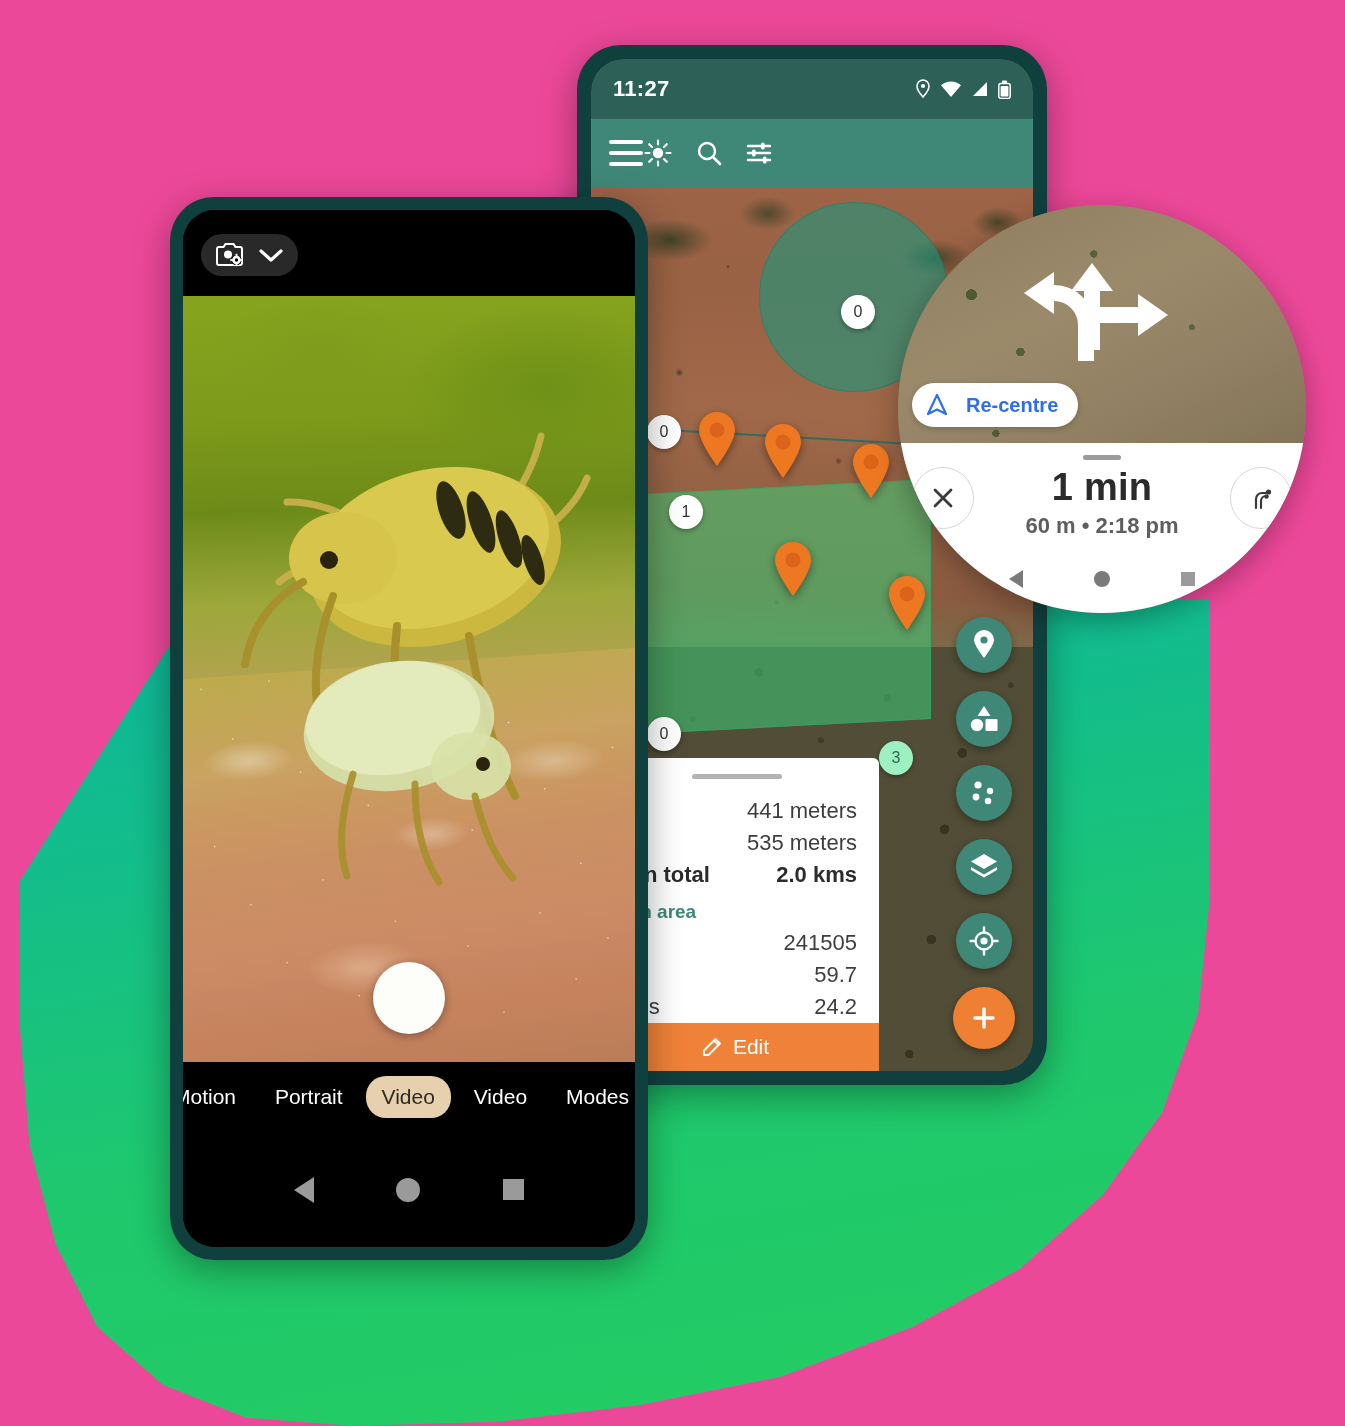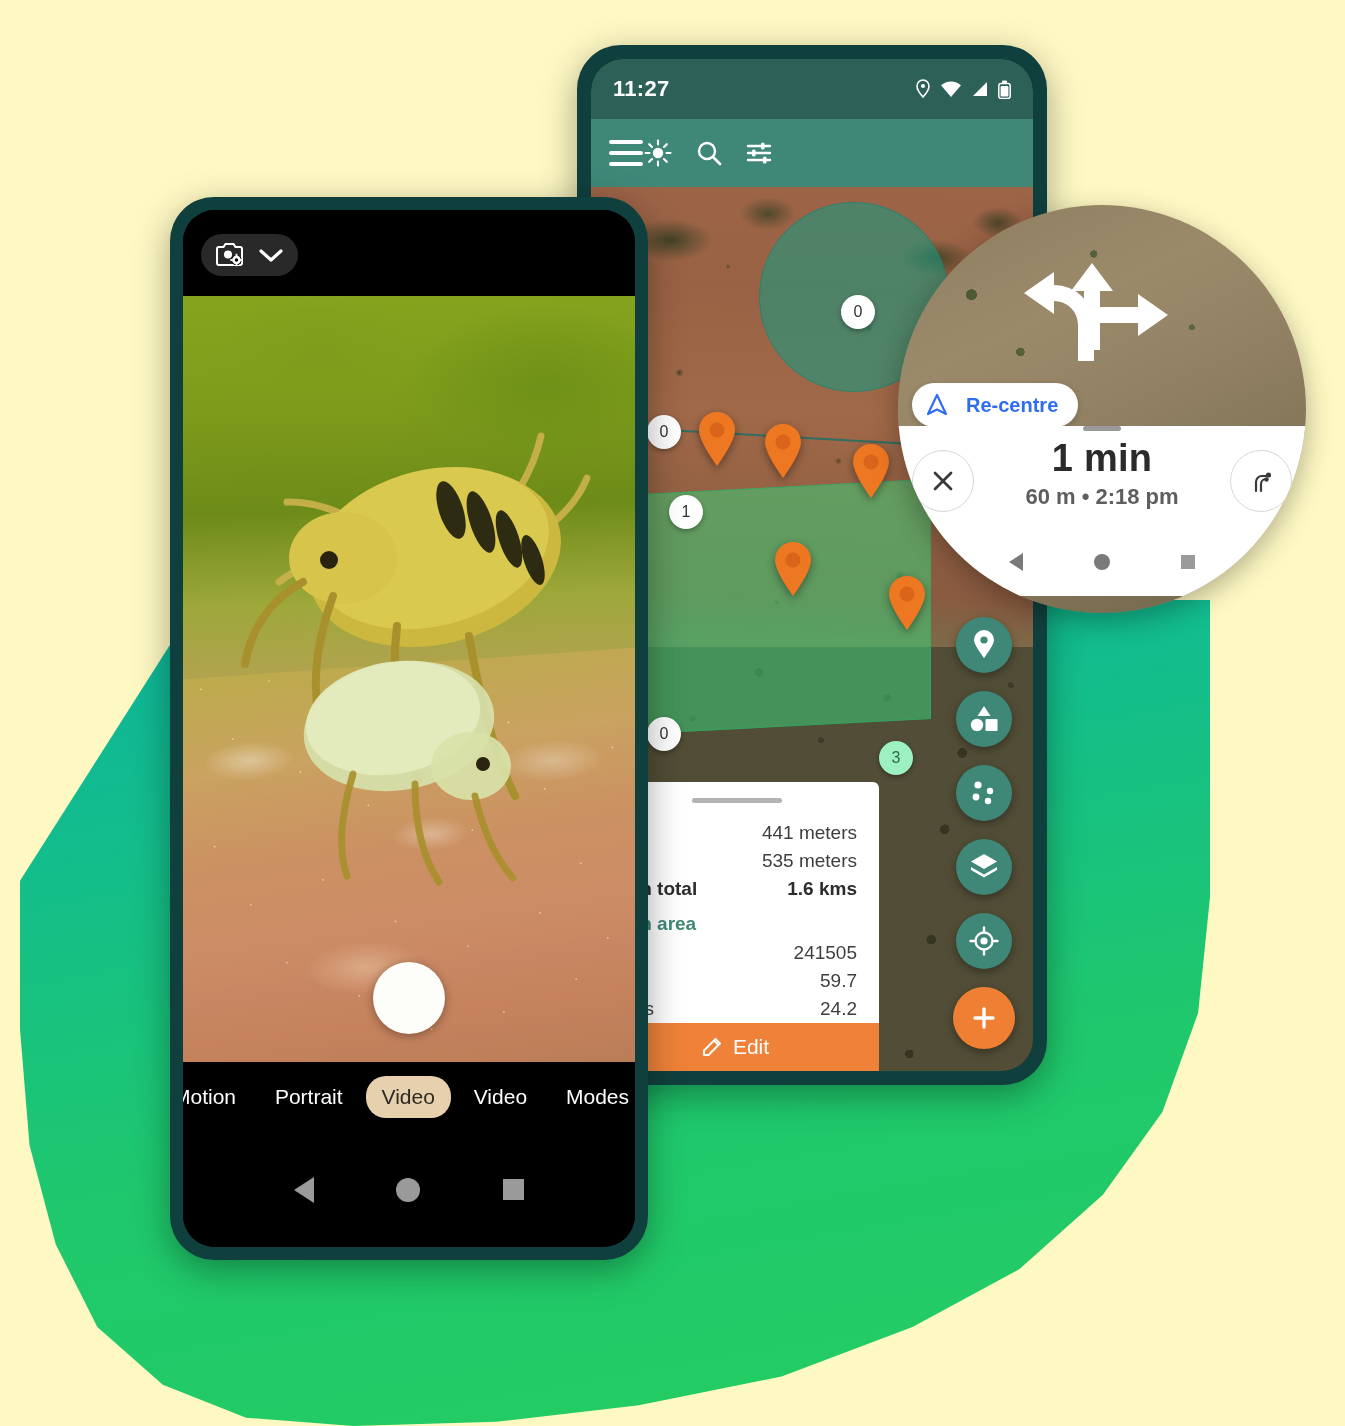--- a/index.html
+++ b/index.html
@@ -2,21 +2,21 @@
 <html><head>
 <meta charset="utf-8">
 <style>
   * { margin:0; padding:0; box-sizing:border-box; }
   html,body {
     width:1345px; height:1426px;
     background:#000;
     font-family:"Liberation Sans", sans-serif;
     overflow:hidden;
   }
-  #stage { position:relative; width:1345px; height:1426px; background:#fef9c3; }
+  #stage { position:relative; width:1345px; height:1426px; background:#ec4899; }
   .blob2 {
     position:absolute;
     left:20px; top:600px;
     width:1190px; height:826px;
     background:linear-gradient(170deg,#0db39a 0%,#13bd8c 25%,#1fc86c 60%,#24cd61 100%);
     -webkit-mask-image:none;
     clip-path: polygon(
       15% 0%, 100% 0%, 100% 36%, 99% 50%, 96% 62%,
       91% 72%, 84% 81%, 75% 88%, 64% 94%, 52% 97.5%,
       40% 99.5%, 28% 100%, 19% 99%, 12% 95%, 6.5% 88%,
@@ -154,21 +154,21 @@
   .fab.add { background:#ef7f33; width:62px; height:62px; }
   .fab svg { display:block; }
 
   
   .info-sheet {
     position:absolute; left:0; bottom:0; width:288px;
     background:#fff; border-top-right-radius:6px;
     padding:16px 22px 0 26px;
   }
   .sheet-handle { width:90px; height:5px; border-radius:3px; background:#b3b3b3; margin:0 auto 16px; }
-  .sheet-row { display:flex; justify-content:space-between; font-size:19px; color:#3e3e3e;
+  .sheet-row { display:flex; justify-content:space-between; font-size:22px; color:#3e3e3e;
                padding:3px 0; white-space:nowrap; }
   .sheet-row .lbl { overflow:hidden; }
   .sheet-row.bold { font-weight:bold; color:#2c2c2c; }
   .sheet-head { font-size:19px; font-weight:bold; color:#3f8878; padding:10px 0 4px; }
   .away-btn {
     display:inline-flex; align-items:center; gap:10px;
     background:#3f8878; color:#fff; border-radius:5px;
     padding:9px 18px 9px 12px; font-size:19px; font-weight:bold;
     margin:12px 0 12px -10px;
   }
@@ -198,22 +198,22 @@
   .nav-arrows { position:absolute; left:118px; top:40px; }
   .recentre {
     position:absolute; left:14px; top:178px;
     background:#fff; border-radius:26px;
     padding:10px 20px 10px 14px;
     display:flex; align-items:center; gap:18px;
     font-size:20px; font-weight:bold; color:#2f6df0;
     box-shadow:0 2px 6px rgba(0,0,0,.18); cursor:pointer;
   }
   .nav-sheet {
-    position:absolute; left:0; right:0; bottom:17px; height:170px;
-    background:#fff; 
+    position:absolute; left:0; right:0; bottom:0; height:170px;
+    background:#fff; padding-top:12px;
   }
   .nav-handle { width:38px; height:5px; border-radius:3px; background:#9a9a9a; margin:0 auto 6px; }
   .nav-eta { text-align:center; font-size:38px; font-weight:bold; color:#2b2b2b; letter-spacing:.3px; }
   .nav-sub { text-align:center; font-size:22px; color:#5e5e5e; margin-top:4px;font-weight:bold; }
   .nav-btn {
     position:absolute; top:24px; width:62px; height:62px; border-radius:50%;
     border:1.4px solid #d6d6d6; background:#fff;
     display:flex; align-items:center; justify-content:center; cursor:pointer;
   }
   .nav-btn.left { left:14px; }
@@ -483,21 +483,21 @@
           <div class="sheet-row">
             <span class="lbl">2</span>
             <span>441 meters</span>
           </div>
           <div class="sheet-row">
             <span class="lbl">0</span>
             <span>535 meters</span>
           </div>
           <div class="sheet-row bold">
             <span class="lbl">gon total</span>
-            <span>1.6 kms</span>
+            <span>2.0 kms</span>
           </div>
 
           <div class="sheet-head">gon area</div>
 
           <div class="sheet-row">
             <span class="lbl"></span>
             <span>241505</span>
           </div>
           <div class="sheet-row">
             <span class="lbl">s</span>

